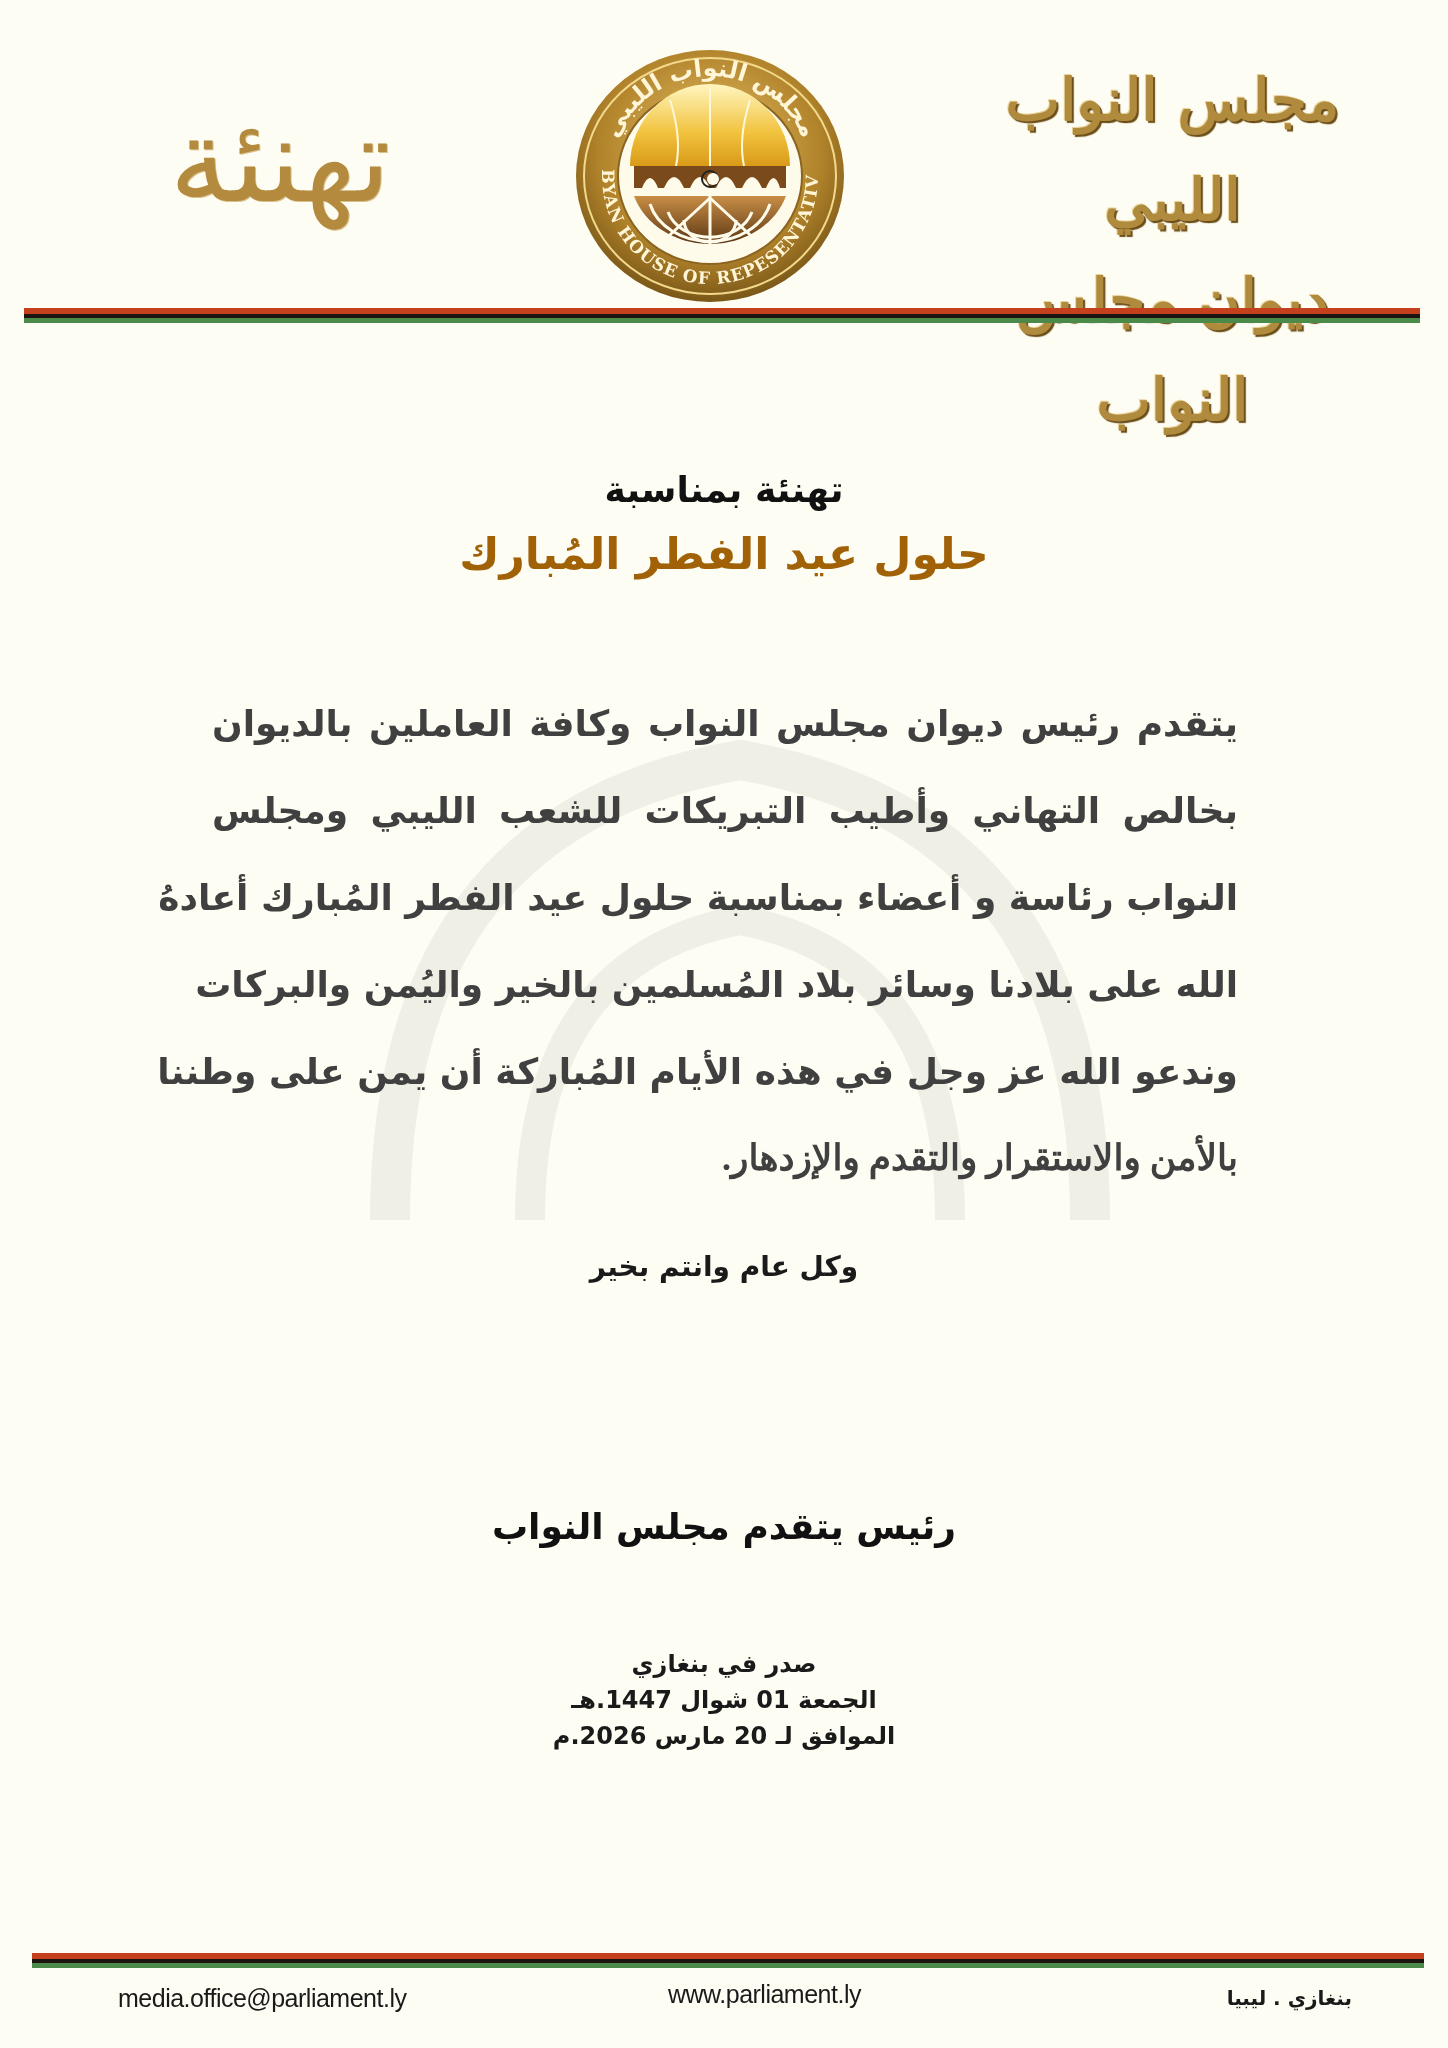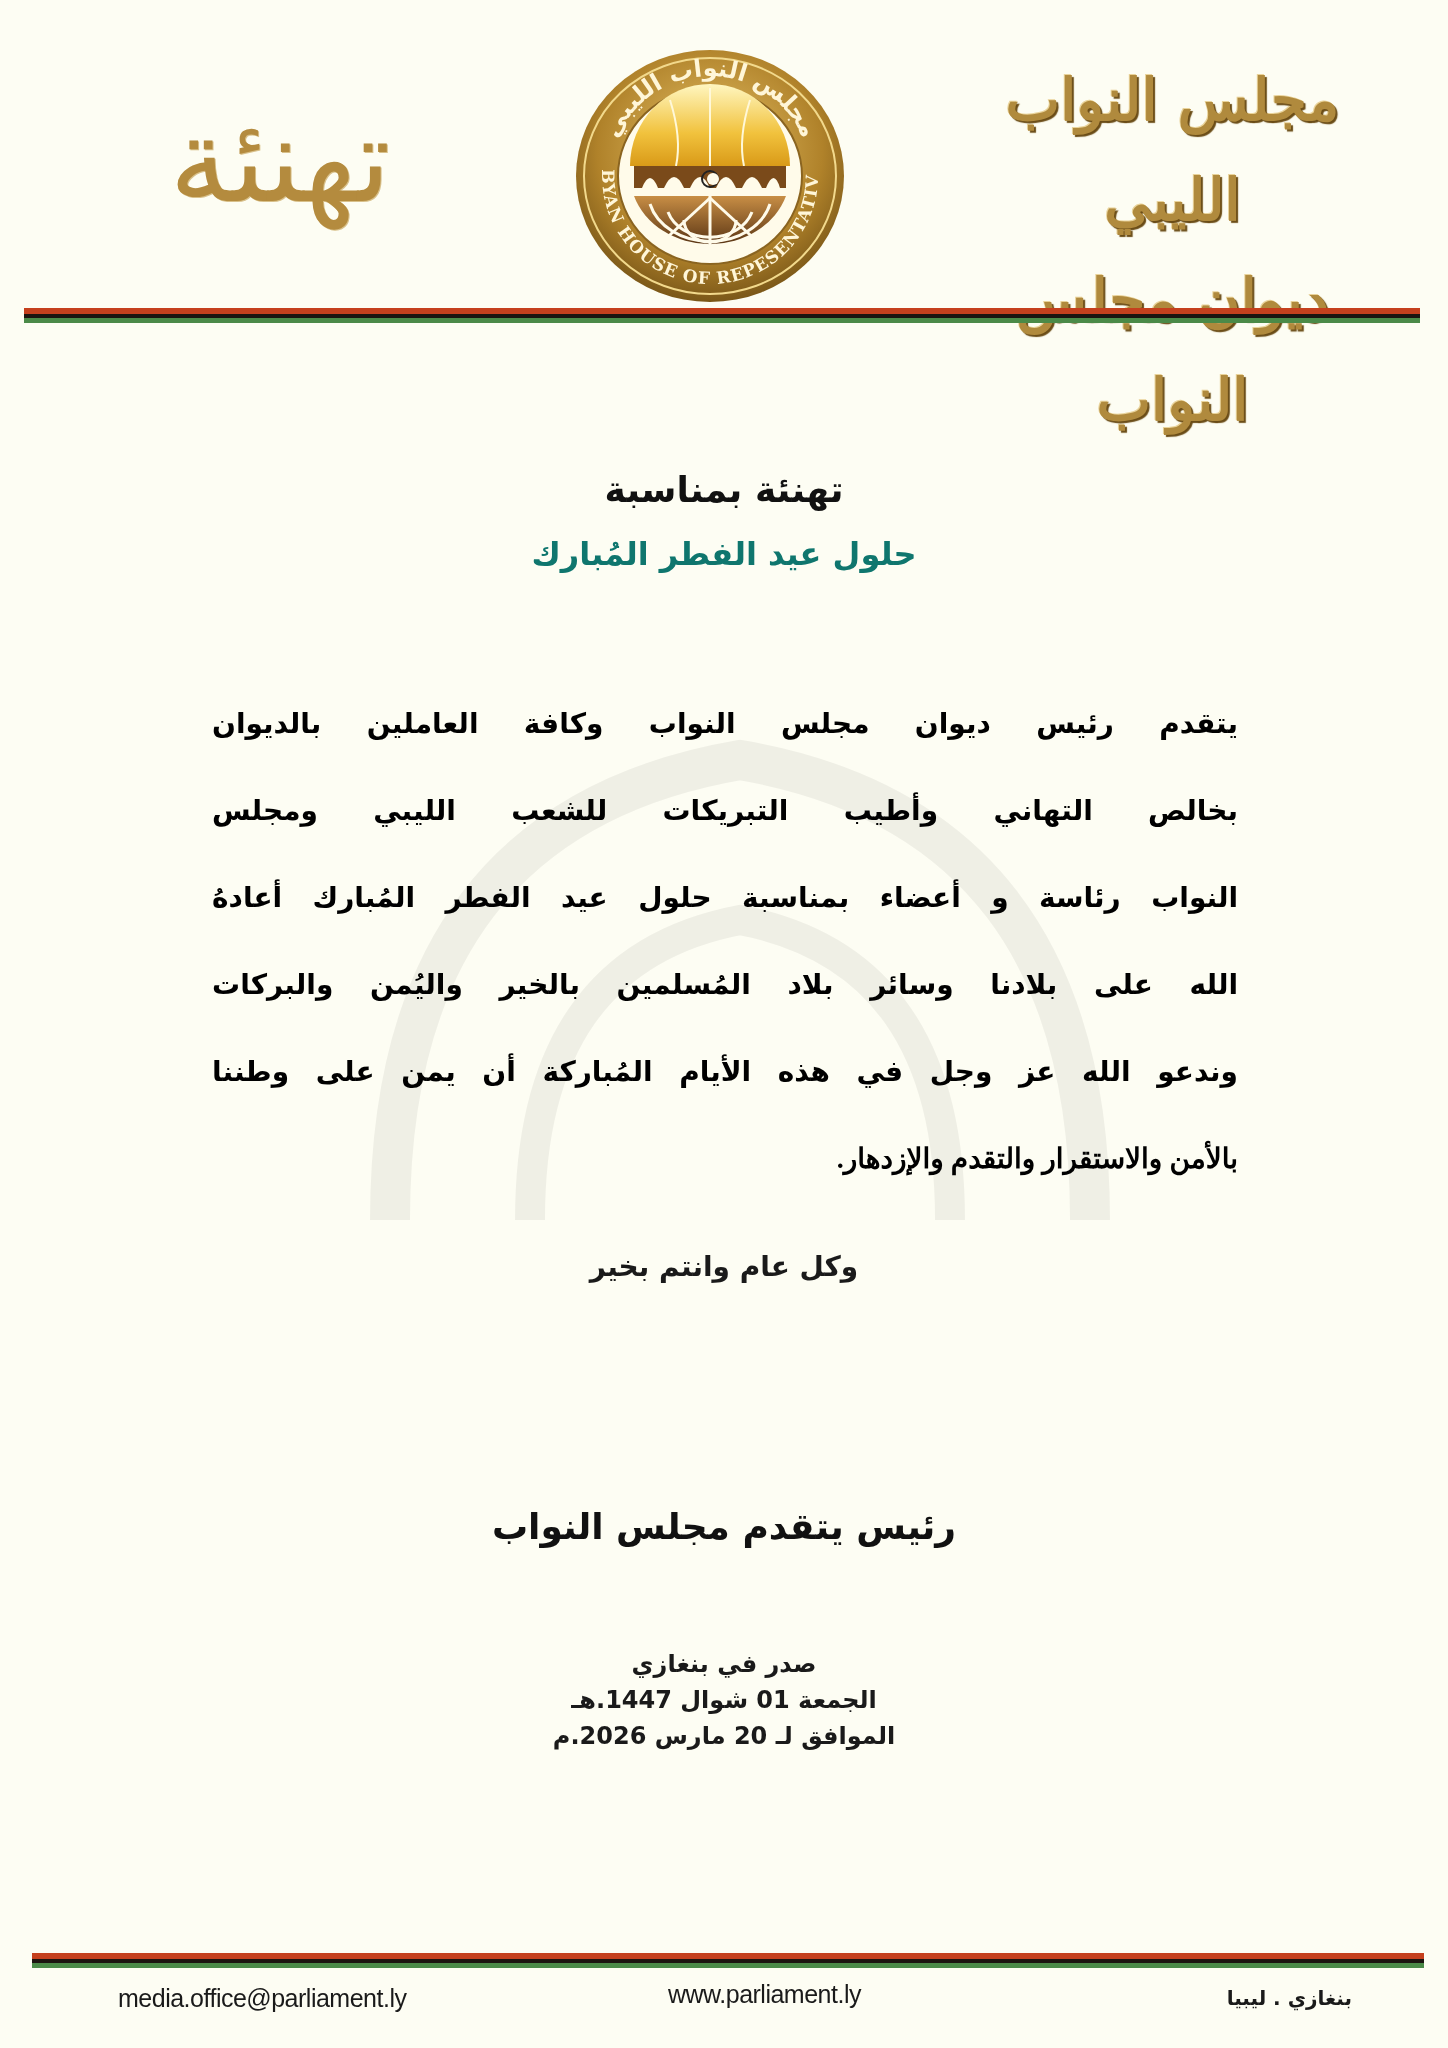--- a/index.html
+++ b/index.html
@@ -110,36 +110,36 @@
     .title-line1 {
       font-family: "DejaVu Sans", sans-serif;
       font-weight: bold;
       font-size: 36px;
       line-height: 64px;
       color: #111;
     }
     .title-line2 {
       font-family: "DejaVu Sans", sans-serif;
       font-weight: bold;
-      font-size: 32px;
+      font-size: 44px;
       line-height: 64px;
-      color: #0f766e;
+      color: #a16207;
     }
     .message {
       position: absolute;
       left: 212px;
       top: 680px;
       width: 1026px;
       direction: rtl;
       text-align: justify;
       text-align-last: justify;
       font-family: "DejaVu Sans", sans-serif;
       font-weight: bold;
-      font-size: 28px;
-      color: #000000;
+      font-size: 36px;
+      color: #404040;
     }
     .message .msg-line {
       height: 87px;
       line-height: 87px;
       white-space: nowrap;
       text-align: justify;
       text-align-last: justify;
     }
     .message .msg-line.last {
       text-align-last: right;

